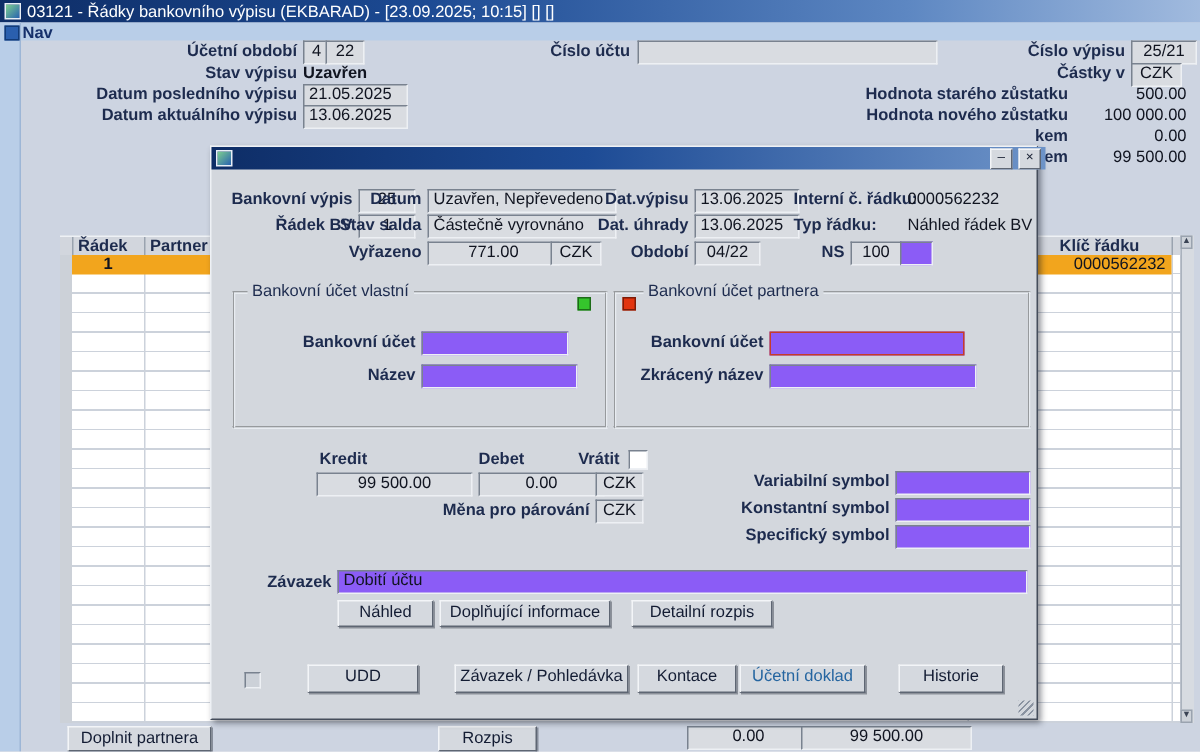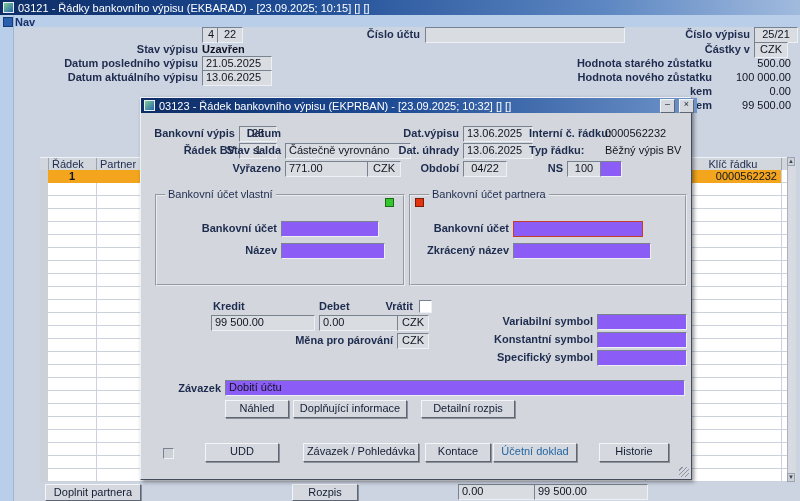--- a/index.html
+++ b/index.html
@@ -11,34 +11,34 @@
   .strip{position:absolute;left:0;top:15px;width:800px;height:12px;background:#b9cee8}
   .side{position:absolute;left:0;top:15px;width:13px;height:486px;background:#b9cee8;border-right:1px solid #9db6d6}
   .navlbl{position:absolute;left:15px;top:16px;font-weight:bold;color:#15306b}
   .navico{position:absolute;left:3px;top:17px;width:8px;height:8px;background:#2a5fae;border:1px solid #123b78}
   .lbl{position:absolute;font-weight:bold;color:#1d2b4e;line-height:13px;white-space:nowrap}
   .r{text-align:right}
   .val{position:absolute;line-height:13px;white-space:nowrap}
   .b{font-weight:bold}
   .fld{position:absolute;height:14px;background:#8b5cf6;border:1px solid;border-color:#79828f #edf0f4 #edf0f4 #79828f;line-height:12px;padding:0 3px;white-space:nowrap;overflow:hidden}
   .gray{background:#d9dce1}
-  .num{text-align:left}
+  .num{text-align:center}
   .ctr{text-align:center;padding:0 1px}
   .redbrd{border:1px solid #c63c2a}
   .btn{position:absolute;background:#d5d9df;border:1px solid;border-color:#f3f5f8 #5e6673 #5e6673 #f3f5f8;box-shadow:1px 1px 0 rgba(50,57,70,.45);text-align:center;line-height:14px;color:#131c33;cursor:default;white-space:nowrap;overflow:hidden}
   .gbox{position:absolute;border:2px groove #e8ecf1}
   .legend{position:absolute;top:-8px;background:#d3d7dd;padding:0 3px;font-weight:normal;color:#1d2b4e;line-height:13px;white-space:nowrap}
   .ind{position:absolute;width:7px;height:7px}
   .chk{position:absolute;background:#fff;border:1px solid;border-color:#79828f #edf0f4 #edf0f4 #79828f}
   .dialog{position:absolute;left:140px;top:97px;width:550px;height:381px;background:#d3d7dd;border:1px solid;border-color:#eef1f5 #454d5b #454d5b #eef1f5;box-shadow:2px 2px 4px rgba(10,16,28,.45)}
   .dlg-tb{left:0;top:0;width:100%;height:15px;background:linear-gradient(90deg,#0e2d66 0%,#1d4b95 45%,#6d93c8 100%)}
   .tbtn{width:13px;height:12px;background:#d5d9df;border:1px solid;border-color:#f3f5f8 #5e6673 #5e6673 #f3f5f8;font-size:9px;line-height:9px;text-align:center;color:#1a2235;flex:0 0 auto}
   .sp{margin-left:auto}
   .thead{position:absolute;left:40px;top:157px;width:747px;height:13px;background:#d2d6dd;border-top:1px solid #eef1f5;border-bottom:1px solid #8e97a4}
-  .th{position:absolute;top:0;font-weight:normal;color:#1d2b4e;line-height:12px}
+  .th{position:absolute;top:0;font-weight:bold;color:#1d2b4e;line-height:12px}
   .gridsel{position:absolute;left:40px;top:170px;width:8px;height:312px;background:#ccd1d8;border-right:1px solid #9aa3af}
   .gridbody{position:absolute;left:48px;top:170px;width:739px;height:312px;background:repeating-linear-gradient(to bottom,#fff 0 12px,#ccd2db 12px 13px);border-right:1px solid #9aa3af}
   .vline{position:absolute;top:0;bottom:0;width:1px;background:#ccd2db}
   .row-sel{position:absolute;left:0;top:0;width:733px;height:13px;background:#f2a51d}
   .cell{position:absolute;top:0;line-height:13px;white-space:nowrap}
   .sbar{position:absolute;left:787px;top:157px;width:8px;height:325px;background:#d7dbe1;border-left:1px solid #aab2bd}
   .sarrow{position:absolute;left:787px;width:8px;height:9px;background:#cdd2d9;border:1px solid #9aa3af;font-size:6px;line-height:7px;text-align:center;color:#3a4354;box-sizing:border-box}
   .grip{position:absolute;right:2px;bottom:2px;width:10px;height:10px;background:repeating-linear-gradient(135deg,transparent 0 2px,#8a93a1 2px 3px)}
 </style>
 </head>
@@ -49,20 +49,21 @@
   <div class="titlebar main-tb">
     <span class="win-ico"></span>
     <span>03121 - Řádky bankovního výpisu (EKBARAD) - [23.09.2025; 10:15] [] []</span>
   </div>
 
   <div class="strip"></div>
   <div class="side"></div>
   <span class="navico"></span>
   <span class="navlbl">Nav</span>
 
+  <div class="lbl r" style="left:58px;top:28px;width:140px">Účetní období</div>
   <div class="fld gray ctr" style="left:202px;top:27px;width:14px">4</div>
   <div class="fld gray ctr" style="left:217px;top:27px;width:22px">22</div>
 
   <div class="lbl r" style="left:58px;top:43px;width:140px">Stav výpisu</div>
   <div class="val b" style="left:202px;top:43px">Uzavřen</div>
 
   <div class="lbl r" style="left:58px;top:57px;width:140px">Datum posledního výpisu</div>
   <div class="fld gray" style="left:202px;top:56px;width:62px">21.05.2025</div>
 
   <div class="lbl r" style="left:58px;top:71px;width:140px">Datum aktuálního výpisu</div>
@@ -113,41 +114,41 @@
   <div class="sarrow" style="top:473px">▼</div>
 
   <div class="btn" style="left:45px;top:484px;width:94px;height:15px">Doplnit partnera</div>
   <div class="btn" style="left:292px;top:484px;width:64px;height:15px">Rozpis</div>
   <div class="fld gray num" style="left:458px;top:484px;width:74px">0.00</div>
   <div class="fld gray num" style="left:534px;top:484px;width:106px">99 500.00</div>
 
   <div class="dialog">
     <div class="titlebar dlg-tb">
       <span class="win-ico"></span>
-      <span>03123 - Řádek bankovního výpisu (EKPRBAN) - [23.09.2025; 10:32] [] []</span>
       <span class="tbtn sp">–</span>
       <span class="tbtn">×</span>
     </div>
 
     <div class="lbl r" style="left:6px;top:29px;width:88px">Bankovní výpis</div>
     <div class="fld gray ctr" style="left:98px;top:28px;width:34px">25</div>
     <div class="lbl r" style="left:104px;top:29px;width:36px">Datum</div>
+    <div class="fld gray" style="left:144px;top:28px;width:118px">Uzavřen, Nepřevedeno</div>
     <div class="lbl r" style="left:254px;top:29px;width:64px">Dat.výpisu</div>
     <div class="fld gray" style="left:322px;top:28px;width:62px">13.06.2025</div>
     <div class="lbl" style="left:388px;top:29px">Interní č. řádku:</div>
     <div class="val" style="left:464px;top:29px">0000562232</div>
 
     <div class="lbl r" style="left:6px;top:46px;width:88px">Řádek BV</div>
     <div class="fld gray ctr" style="left:98px;top:45px;width:34px">1</div>
     <div class="lbl r" style="left:84px;top:46px;width:56px">Stav salda</div>
     <div class="fld gray" style="left:144px;top:45px;width:118px">Částečně vyrovnáno</div>
     <div class="lbl r" style="left:254px;top:46px;width:64px">Dat. úhrady</div>
     <div class="fld gray" style="left:322px;top:45px;width:62px">13.06.2025</div>
     <div class="lbl" style="left:388px;top:46px">Typ řádku:</div>
-    <div class="val" style="left:464px;top:46px">Běžný výpis BV</div>
+    <div class="val" style="left:464px;top:46px">Náhled řádek BV</div>
 
     <div class="lbl r" style="left:54px;top:64px;width:86px">Vyřazeno</div>
     <div class="fld gray num" style="left:144px;top:63px;width:80px">771.00</div>
     <div class="fld gray ctr" style="left:226px;top:63px;width:30px">CZK</div>
     <div class="lbl r" style="left:270px;top:64px;width:48px">Období</div>
     <div class="fld gray ctr" style="left:322px;top:63px;width:40px">04/22</div>
     <div class="lbl r" style="left:392px;top:64px;width:30px">NS</div>
     <div class="fld gray ctr" style="left:426px;top:63px;width:30px">100</div>
     <div class="fld" style="left:459px;top:63px;width:14px"></div>
 

